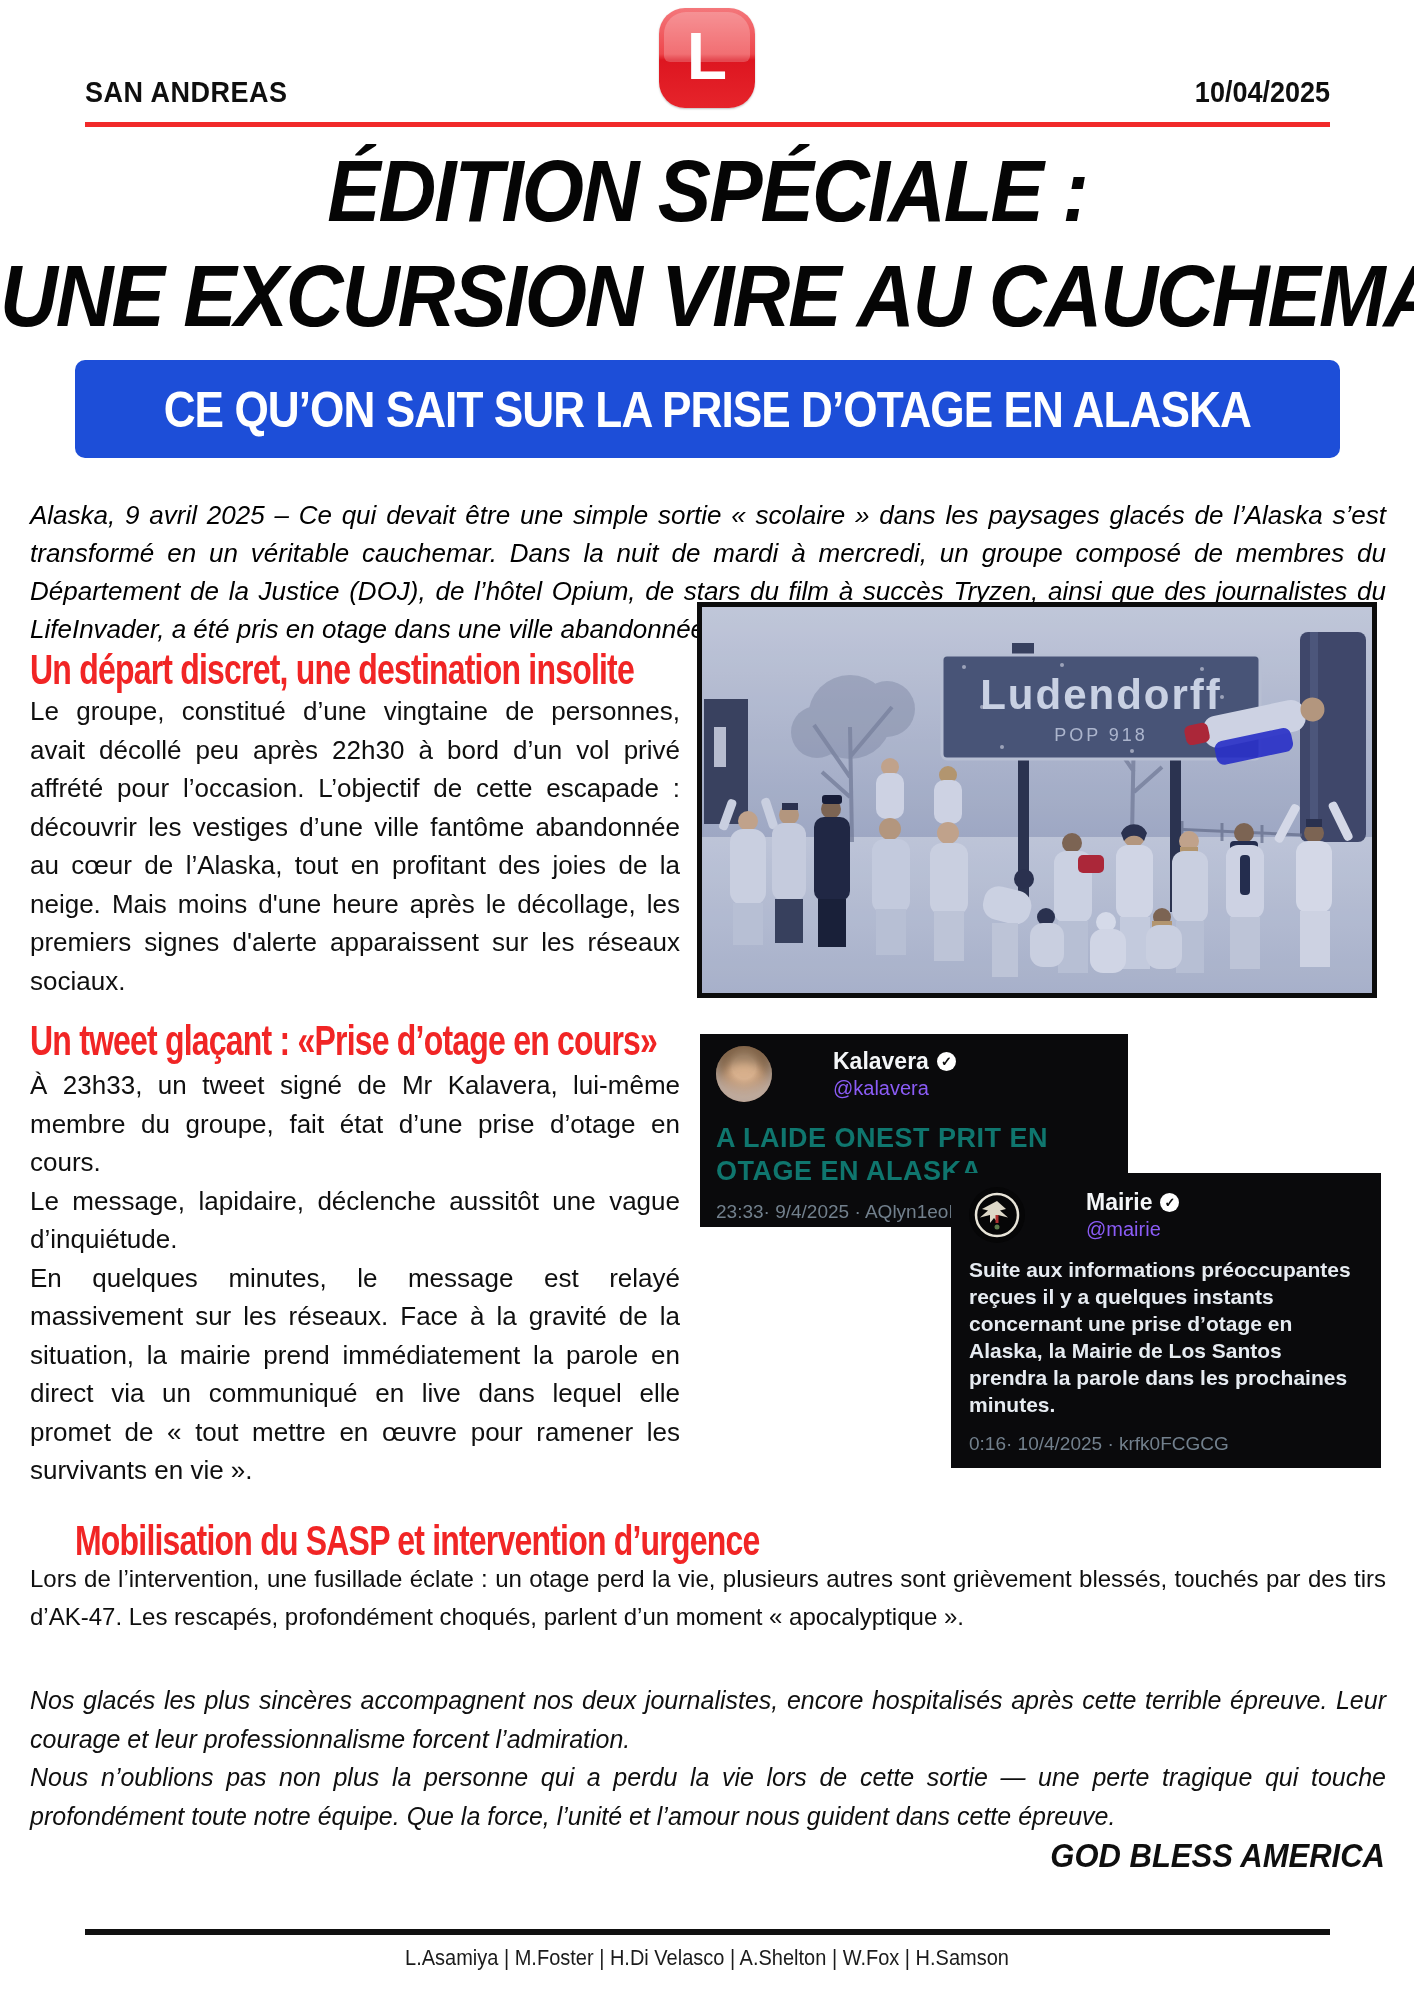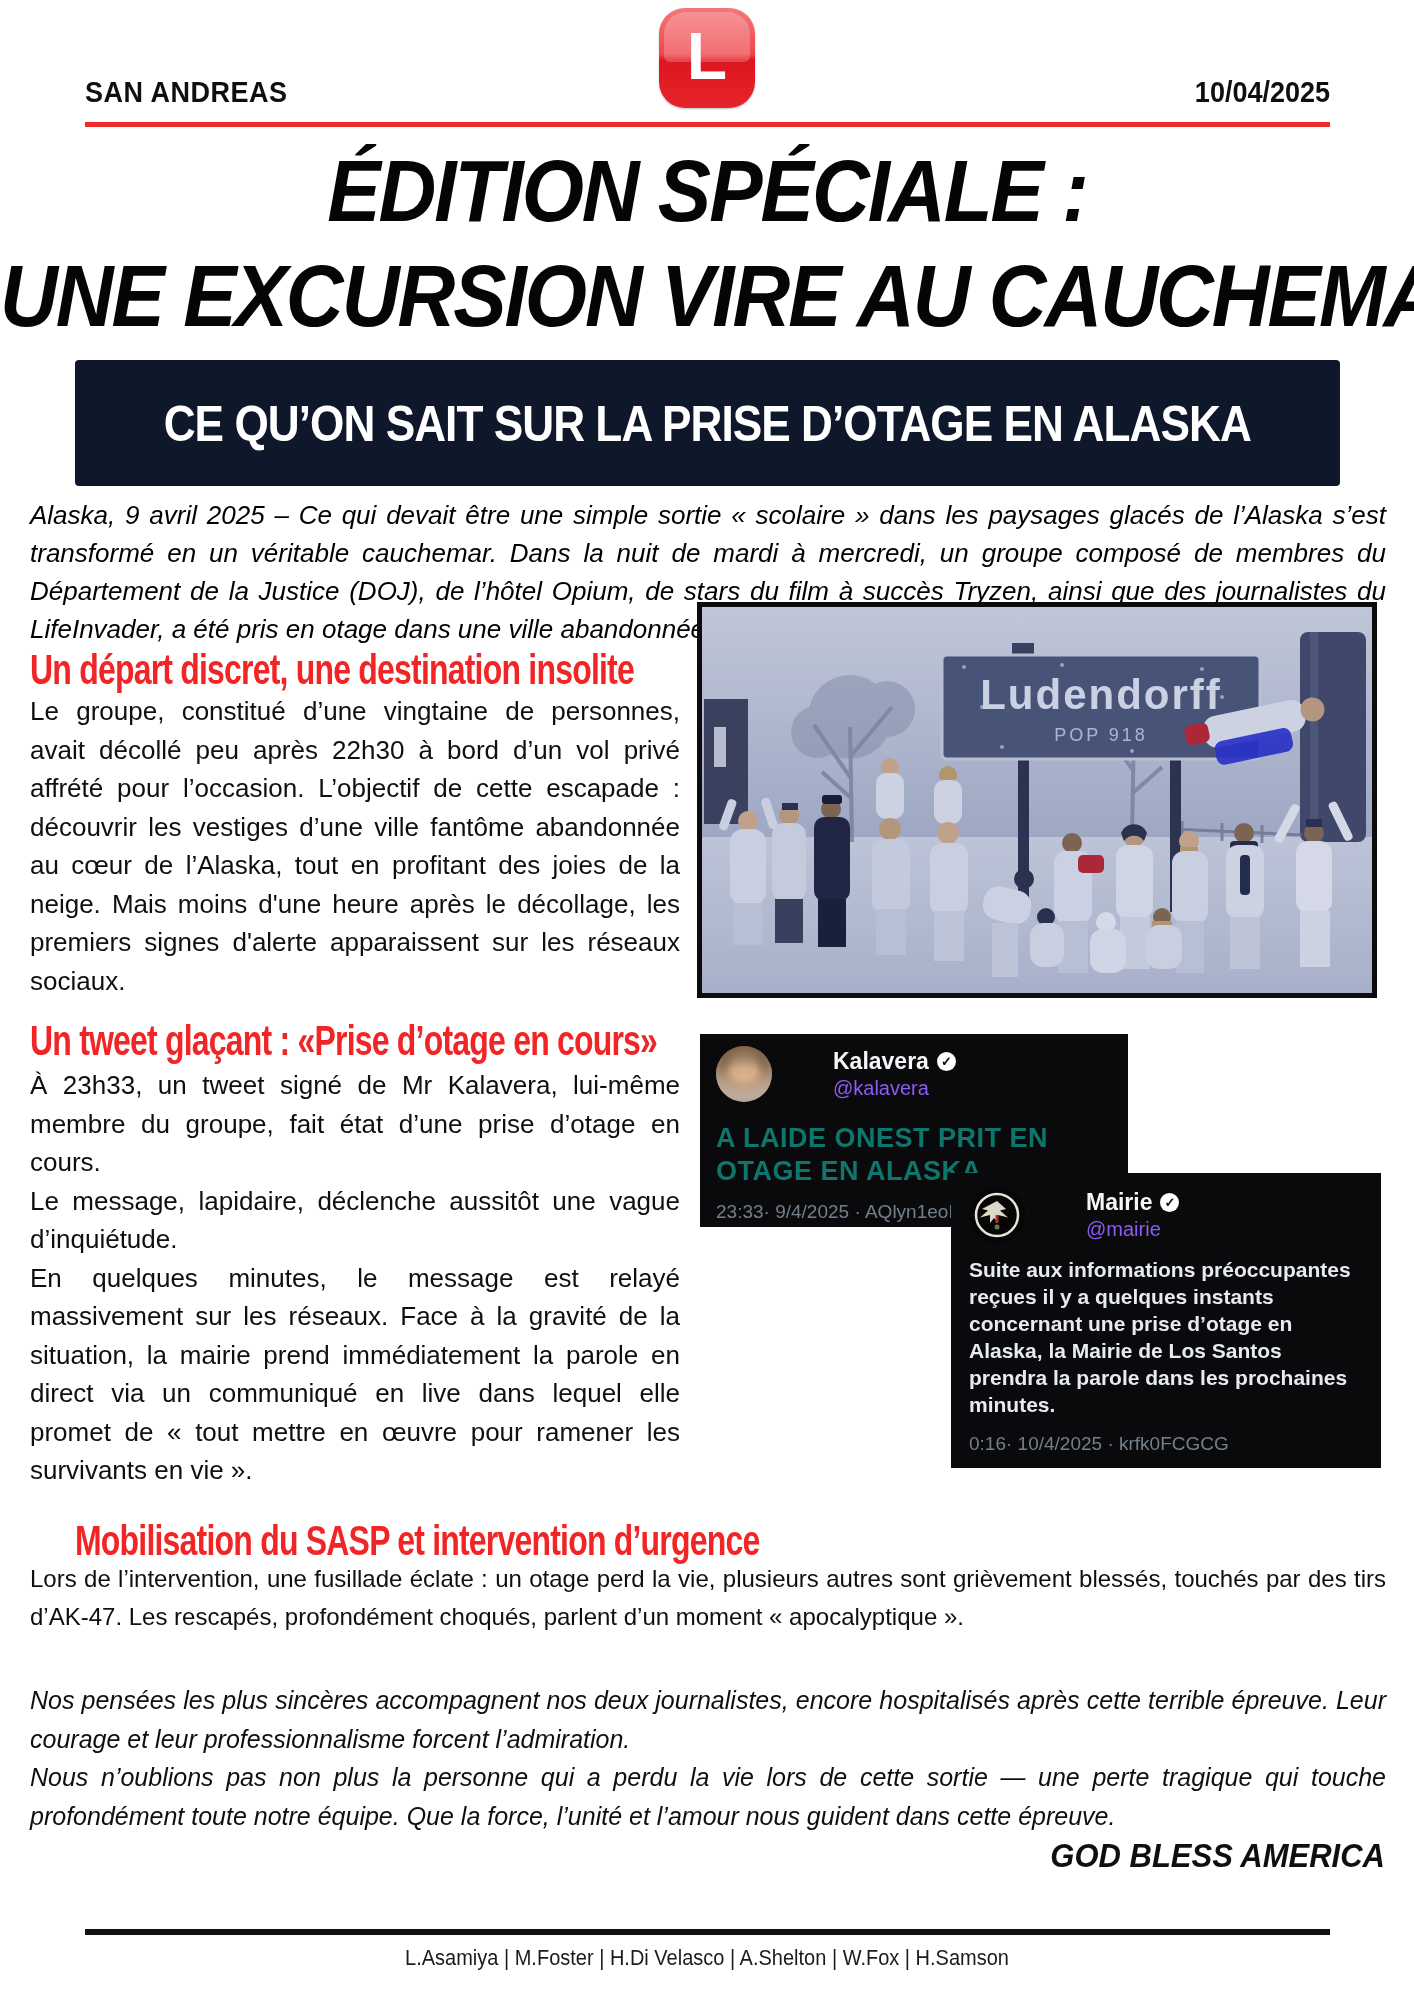--- a/index.html
+++ b/index.html
@@ -17,22 +17,22 @@
   .logo::before{content:"";position:absolute;left:5px;top:4px;right:5px;height:50%;
     border-radius:22px 22px 6px 6px;background:rgba(255,255,255,0.22);}
   .logo-letter{position:relative;color:#ffffff;font-size:66px;font-weight:bold;line-height:1;
     transform:translateY(-2px);}
   .rule-top{position:absolute;left:85px;right:84px;top:122px;height:5px;background:#f12a2a;}
 
   
   .main-title{position:absolute;left:0;top:138px;width:100%;text-align:center;
     font-weight:bold;font-style:italic;font-size:80px;line-height:96px;letter-spacing:-2px;color:#050505;
     transform:scaleY(1.1);transform-origin:center top;white-space:nowrap;}
-  .banner{position:absolute;left:75px;right:74px;top:360px;height:126px;border-radius:4px;
-    background:#0f172a;display:flex;align-items:center;justify-content:center;}
+  .banner{position:absolute;left:75px;right:74px;top:360px;height:98px;border-radius:10px;
+    background:#1d4ed8;display:flex;align-items:center;justify-content:center;}
   .banner span{display:inline-block;color:#ffffff;font-weight:bold;font-size:46px;letter-spacing:-1px;
     transform:scale(0.96,1.1);white-space:nowrap;}
 
   
   .intro{position:absolute;left:30px;top:470px;width:1356px;font-style:italic;font-size:26px;
     line-height:38px;text-align:justify;color:#000;}
   .sec-h{position:absolute;left:30px;white-space:nowrap;}
   .sec-h span{display:inline-block;color:#f12525;font-weight:bold;font-size:40px;letter-spacing:-1px;
     transform:scale(0.8,1.08);transform-origin:left top;}
   .h1{top:645px;} .h2{top:1016px;} .h3{top:1516px;margin-left:45px;}
@@ -316,21 +316,21 @@
     <div class="t-text2">Suite aux informations préoccupantes reçues il y a quelques instants concernant une prise d’otage en Alaska, la Mairie de Los Santos prendra la parole dans les prochaines minutes.</div>
     <div class="t-meta">0:16· 10/4/2025 · krfk0FCGCG</div>
   </div>
 
   <div class="sec-h h3">
     <span>Mobilisation du SASP et intervention d’urgence</span>
   </div>
   <div class="body3">Lors de l’intervention, une fusillade éclate : un otage perd la vie, plusieurs autres sont grièvement blessés, touchés par des tirs d’AK-47. Les rescapés, profondément choqués, parlent d’un moment « apocalyptique ».</div>
 
   <div class="closing">
-    <p>Nos pensées les plus sincères accompagnent nos deux journalistes, encore hospitalisés après cette terrible épreuve. Leur courage et leur professionnalisme forcent l’admiration.</p>
+    <p>Nos glacés les plus sincères accompagnent nos deux journalistes, encore hospitalisés après cette terrible épreuve. Leur courage et leur professionnalisme forcent l’admiration.</p>
     <p>Nous n’oublions pas non plus la personne qui a perdu la vie lors de cette sortie — une perte tragique qui touche profondément toute notre équipe. Que la force, l’unité et l’amour nous guident dans cette épreuve.</p>
   </div>
   <div class="godbless">GOD BLESS AMERICA</div>
 
   <div class="rule-bottom"></div>
   <div class="credits">
     <span>L.Asamiya | M.Foster | H.Di Velasco | A.Shelton | W.Fox | H.Samson</span>
   </div>
 
 </div>

